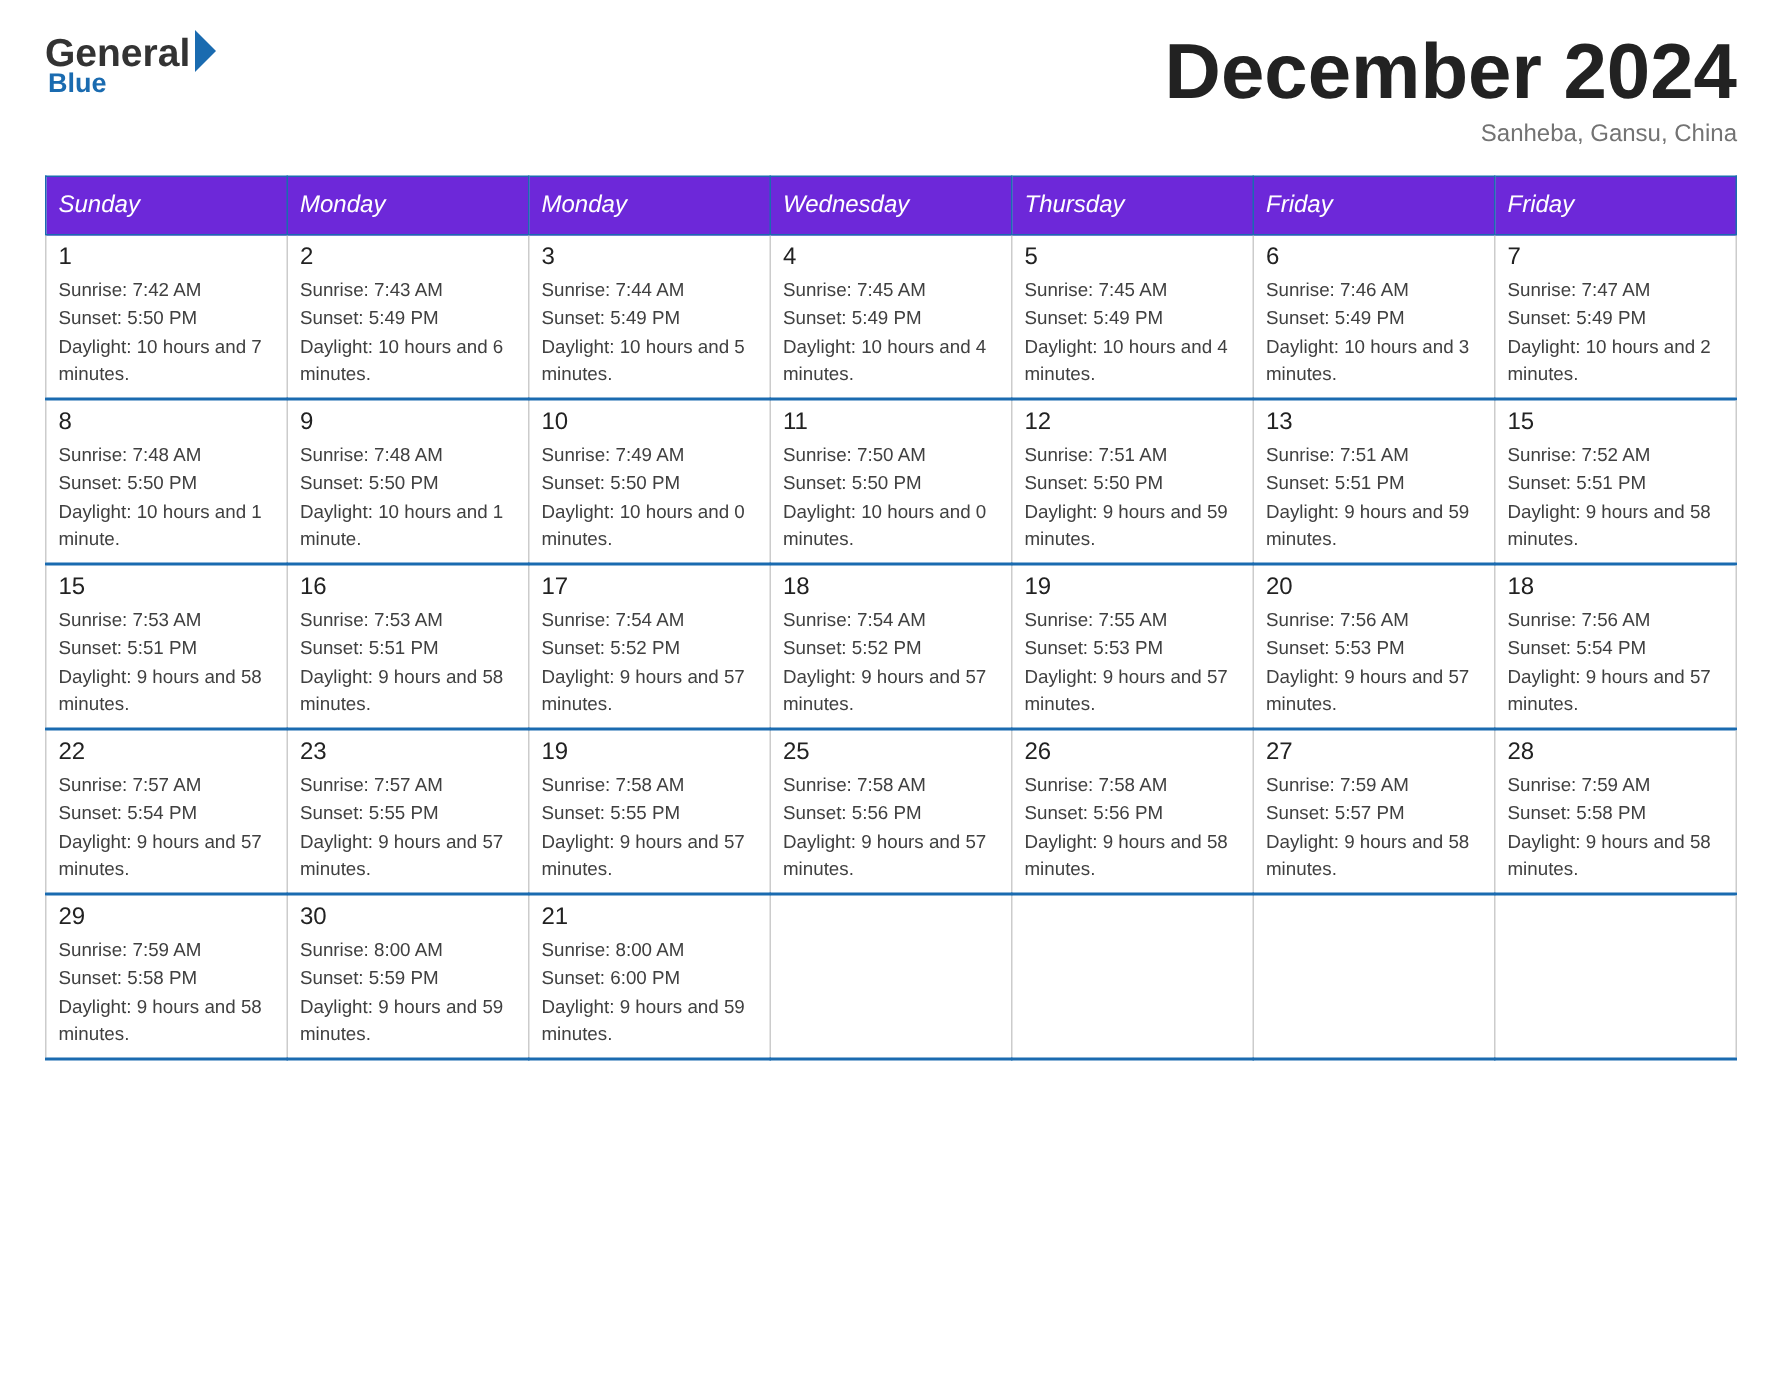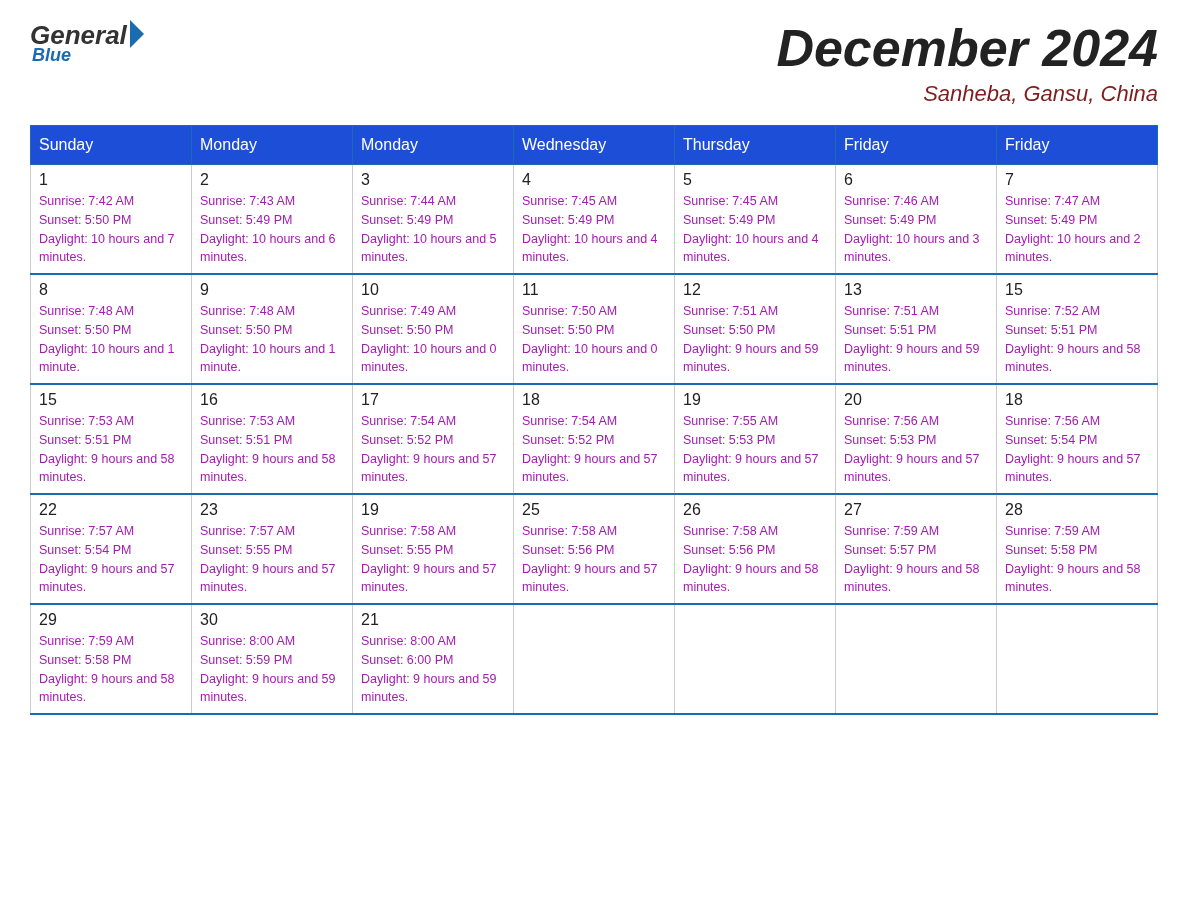--- a/index.html
+++ b/index.html
@@ -8,21 +8,20 @@
       background: #fff;
       padding: 20px 30px;
       width: 1188px;
       min-height: 918px;
     }
     .header {
       display: flex;
       justify-content: space-between;
       align-items: flex-start;
       margin-bottom: 18px;
-      font-style: italic;
     }
     .logo {
       display: flex;
       flex-direction: column;
       align-items: flex-start;
     }
     .logo-top {
       display: flex;
       align-items: center;
     }
@@ -51,32 +50,33 @@
       text-align: right;
     }
     .month-title {
       font-size: 52px;
       font-weight: bold;
       color: #222;
       line-height: 1.1;
       text-align: center;
     }
     .location {
-      font-size: 22px;
-      color: #7f1d1d;
+      font-size: 16px;
+      color: #737373;
       margin-top: 4px;
     }
     table {
       width: 100%;
       border-collapse: collapse;
       table-layout: fixed;
     }
     thead tr {
-      background-color: #1d4ed8;
+      background-color: #6d28d9;
       color: #fff;
+      font-style: italic;
     }
     thead th {
       padding: 10px 8px;
       font-size: 16px;
       font-weight: normal;
       text-align: left;
       border: 1px solid #1a6bb0;
     }
     tbody td {
       border: 1px solid #ccc;
@@ -92,21 +92,21 @@
     .day-num {
       font-size: 16px;
       font-weight: normal;
       color: #222;
       display: block;
       margin-bottom: 3px;
     }
     .day-info {
       font-size: 12.5px;
       line-height: 1.5;
-      color: #a21caf;
+      color: #404040;
     }
     .empty-cell {
       background: #fff;
     }
   </style>
 </head>
 <body>
 
 <div class="header">
   <div class="logo">

